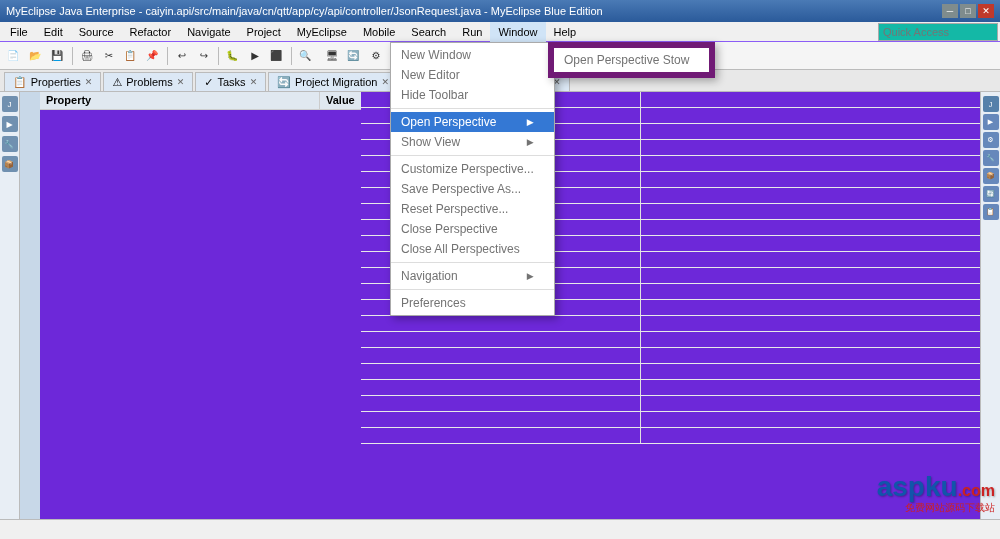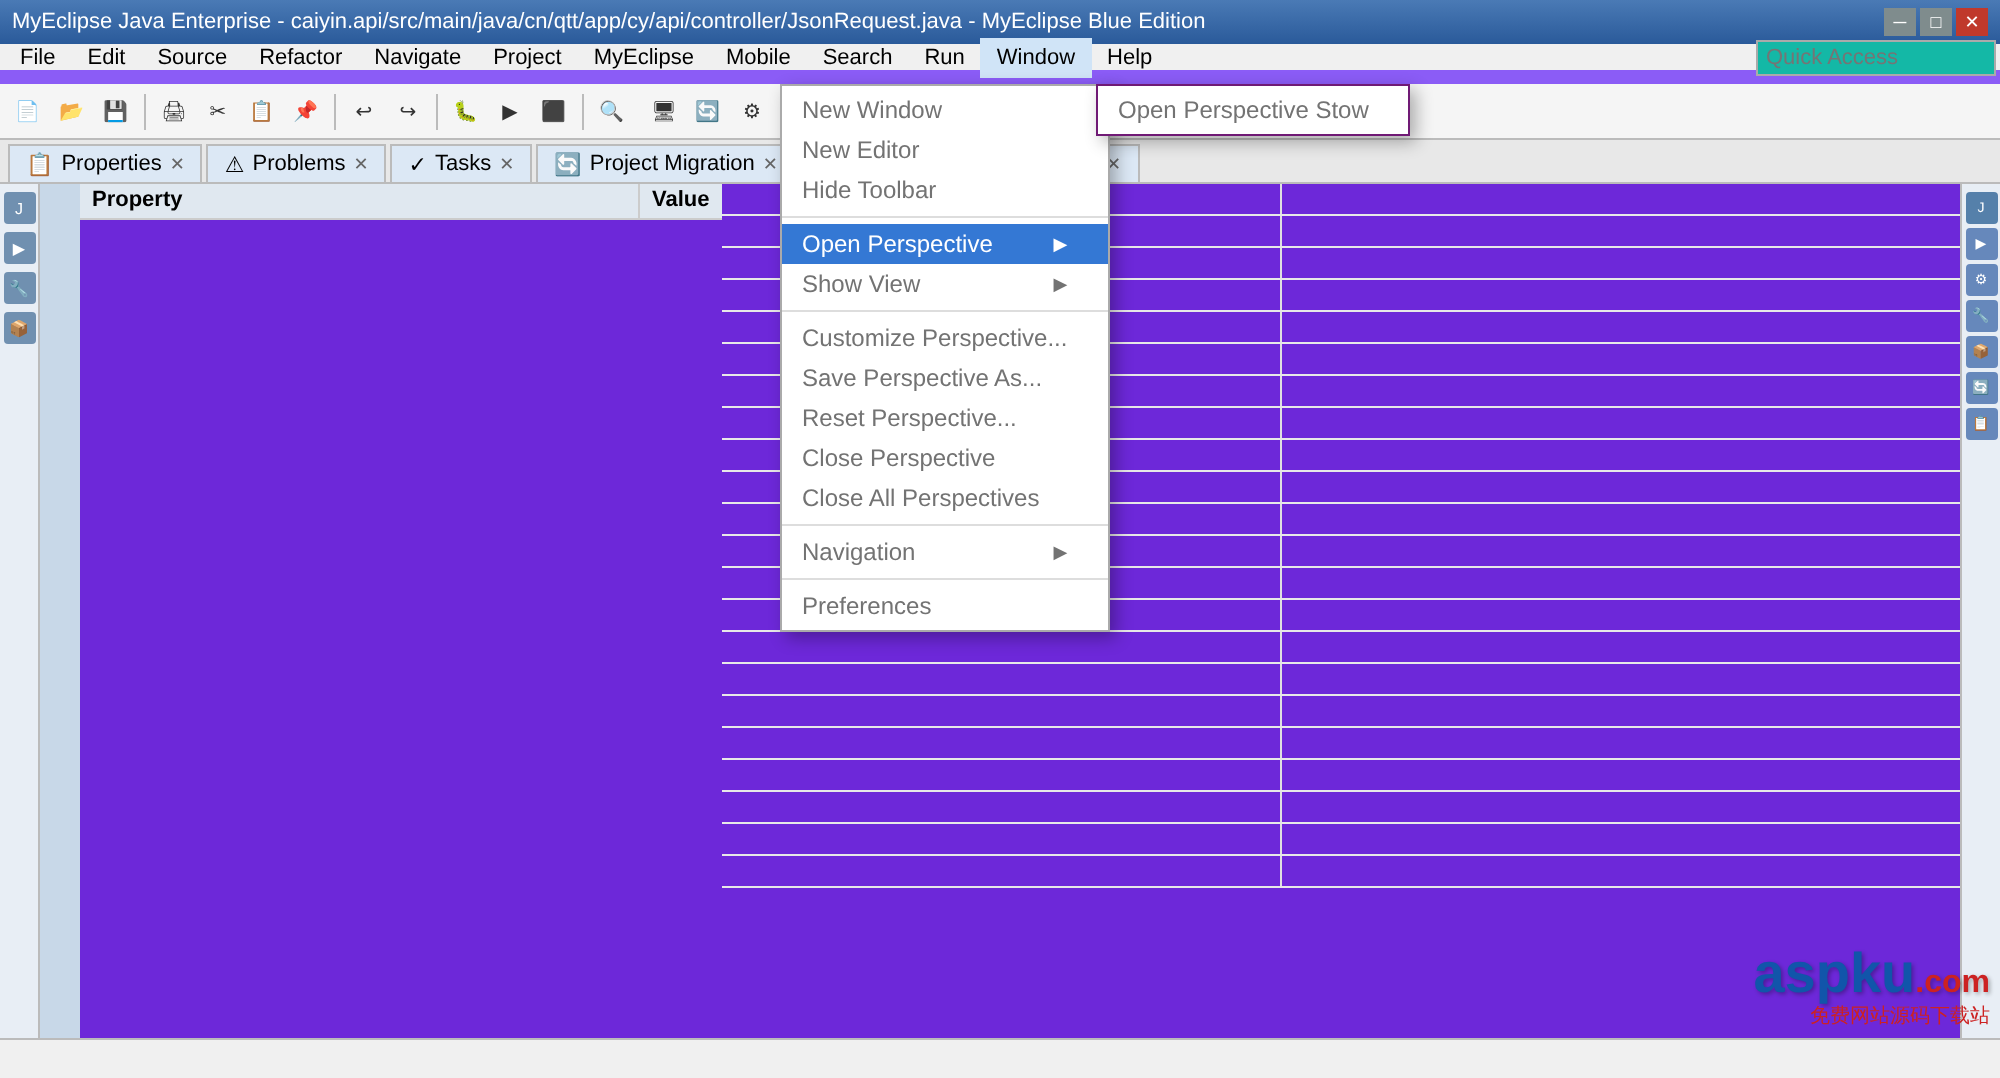--- a/index.html
+++ b/index.html
@@ -39,21 +39,21 @@
       cursor: pointer;
       color: white;
     }
     .win-btn.close { background: #c0392b; }
     .win-btn.min { background: #7f8c8d; }
     .win-btn.max { background: #7f8c8d; }
 
     
     #menu-bar {
       background: #f0f0f0;
-      border-bottom: 7px solid #8b5cf6;
+      border-bottom: 1px solid #8b5cf6;
       height: 20px;
       display: flex;
       align-items: center;
       padding: 0 2px;
     }
     .menu-item {
       padding: 2px 8px;
       cursor: pointer;
       height: 20px;
       display: flex;
@@ -259,21 +259,21 @@
       background: #ddd;
       margin: 3px 0;
     }
 
     
     #open-perspective-submenu {
       position: absolute;
       top: 42px;
       left: 548px;
       background: white;
-      border: 1px solid #701a75;
+      border: 6px solid #701a75;
       box-shadow: 3px 3px 8px rgba(0,0,0,0.3);
       min-width: 140px;
       z-index: 300;
       padding: 2px 0;
     }
 
     
     #watermark {
       position: absolute;
       bottom: 24px;

